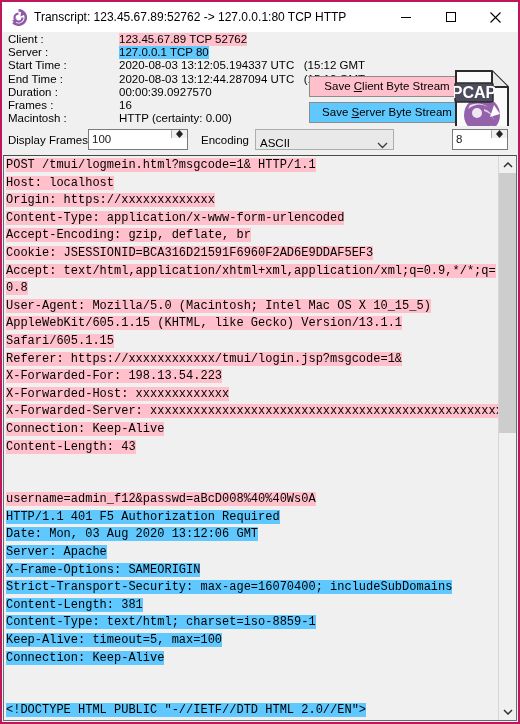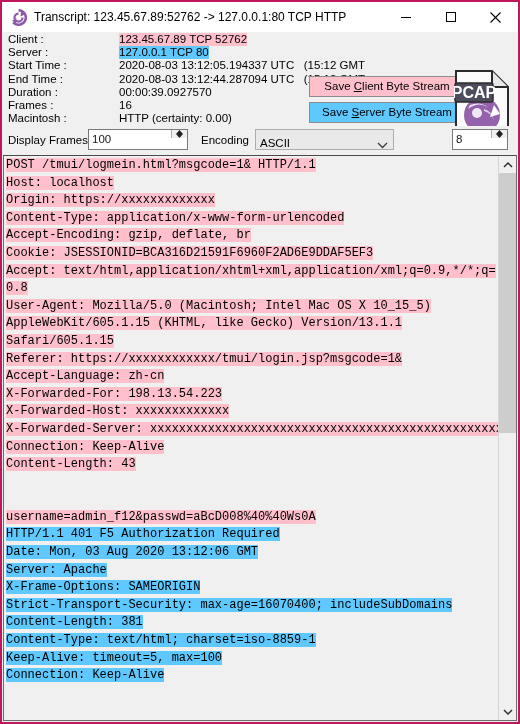--- a/index.html
+++ b/index.html
@@ -415,21 +415,20 @@
         <div class="tline"><span class="req">Origin: https://xxxxxxxxxxxxx</span></div>
         <div class="tline"><span class="req">Content-Type: application/x-www-form-urlencoded</span></div>
         <div class="tline"><span class="req">Accept-Encoding: gzip, deflate, br</span></div>
         <div class="tline"><span class="req">Cookie: JSESSIONID=BCA316D21591F6960F2AD6E9DDAF5EF3</span></div>
         <div class="tline"><span class="req">Accept: text/html,application/xhtml+xml,application/xml;q=0.9,*/*;q=</span></div>
         <div class="tline"><span class="req">0.8</span></div>
         <div class="tline"><span class="req">User-Agent: Mozilla/5.0 (Macintosh; Intel Mac OS X 10_15_5)</span></div>
         <div class="tline"><span class="req">AppleWebKit/605.1.15 (KHTML, like Gecko) Version/13.1.1</span></div>
         <div class="tline"><span class="req">Safari/605.1.15</span></div>
         <div class="tline"><span class="req">Referer: https://xxxxxxxxxxxx/tmui/login.jsp?msgcode=1&amp;</span></div>
-        <div class="tline"><span class="req">Accept-Language: zh-cn</span></div>
         <div class="tline"><span class="req">X-Forwarded-For: 198.13.54.223</span></div>
         <div class="tline"><span class="req">X-Forwarded-Host: xxxxxxxxxxxxx</span></div>
         <div class="tline"><span class="req">X-Forwarded-Server: xxxxxxxxxxxxxxxxxxxxxxxxxxxxxxxxxxxxxxxxxxxxxxxxxx</span></div>
         <div class="tline"><span class="req">Connection: Keep-Alive</span></div>
         <div class="tline"><span class="req">Content-Length: 43</span></div>
         <div class="tline"><span class="blank">&nbsp;</span></div>
         <div class="tline"><span class="blank">&nbsp;</span></div>
         <div class="tline"><span class="req">username=admin_f12&amp;passwd=aBcD008%40%40Ws0A</span></div>
         <div class="tline"><span class="res">HTTP/1.1 401 F5 Authorization Required</span></div>
         <div class="tline"><span class="res">Date: Mon, 03 Aug 2020 13:12:06 GMT</span></div>

